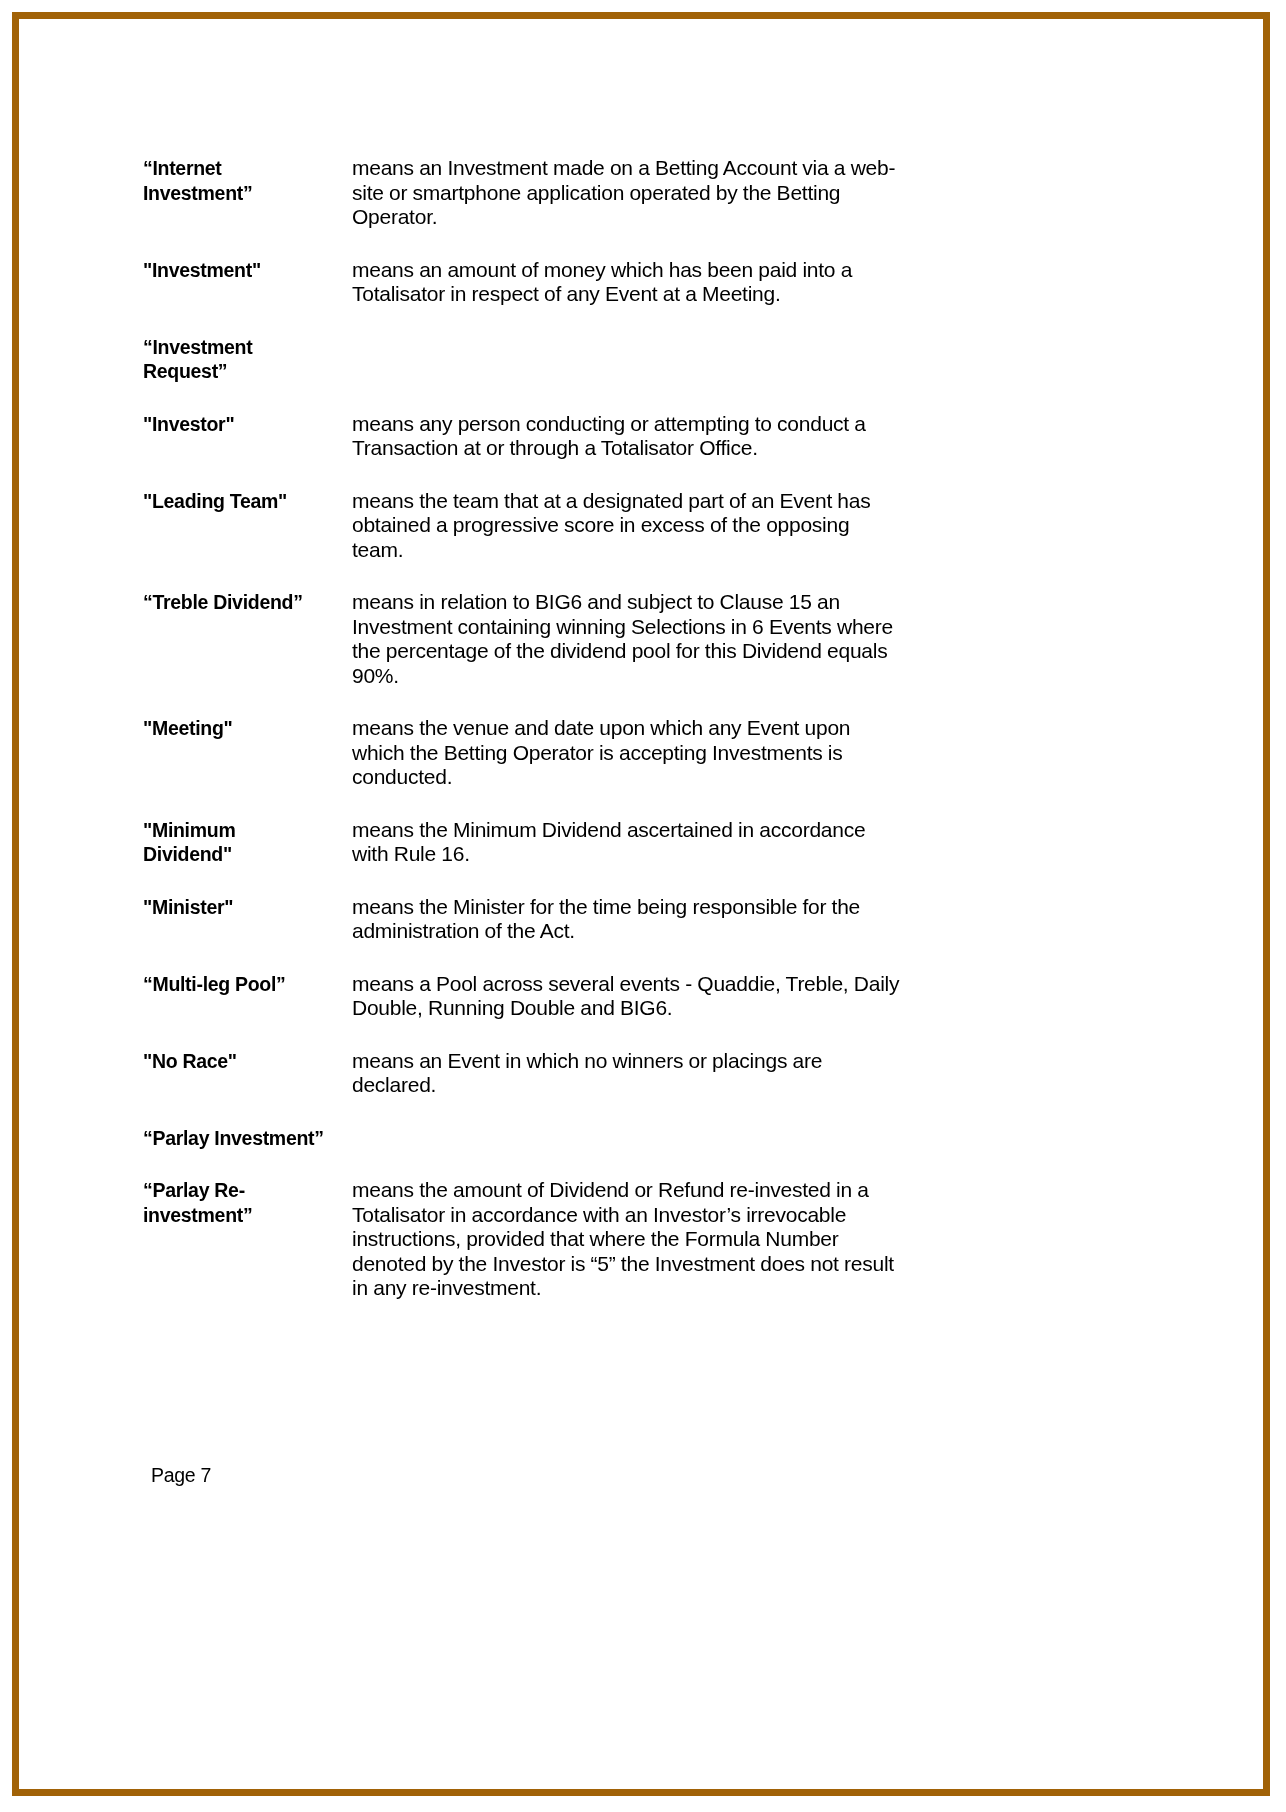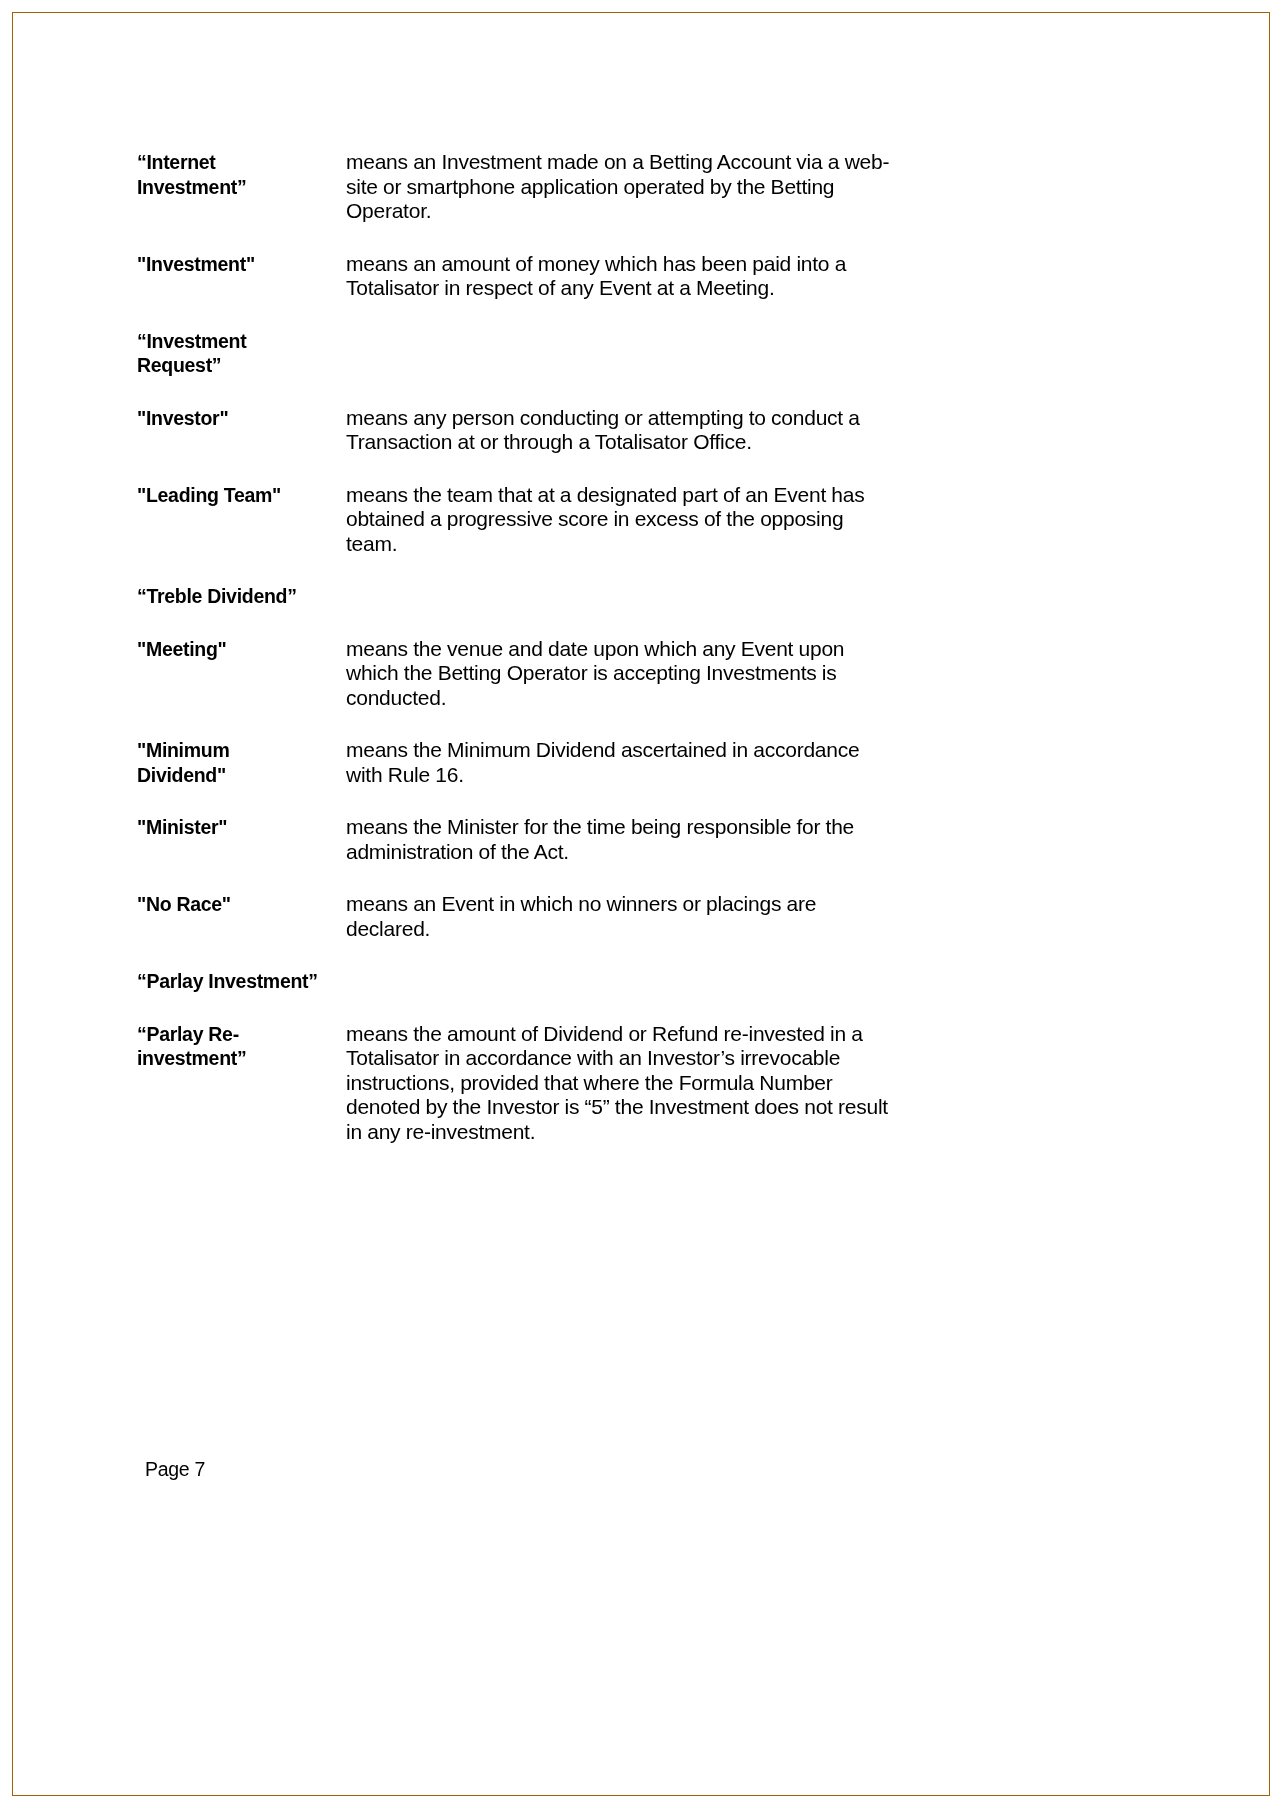--- a/index.html
+++ b/index.html
@@ -13,21 +13,21 @@
     font-family: "Liberation Sans", "DejaVu Sans", sans-serif;
     color: #000000;
     -webkit-font-smoothing: none;
   }
   #page-frame {
     position: absolute;
     left: 12px;
     top: 12px;
     width: 1258px;
     height: 1784px;
-    border: 1px solid #a16207;
+    border: 7px solid #a16207;
     background: #ffffff;
     box-sizing: border-box;
     overflow: hidden;
   }
   #page-body {
     position: absolute;
     left: 124px;
     top: 137px;
     width: 790px;
   }
@@ -93,37 +93,46 @@
 Transaction at or through a Totalisator Office.</div>
       </div>
       <div class="def-row">
         <div class="def-term">"Leading Team"</div>
         <div class="def-body">means the team that at a designated part of an Event has
 obtained a progressive score in excess of the opposing
 team.</div>
       </div>
       <div class="def-row">
         <div class="def-term">“Treble Dividend”</div>
+        <div class="def-body">means in relation to BIG6 and subject to Clause 15 an
+Investment containing winning Selections in 6 Events where
+the percentage of the dividend pool for this Dividend equals
+90%.</div>
       </div>
       <div class="def-row">
         <div class="def-term">"Meeting"</div>
         <div class="def-body">means the venue and date upon which any Event upon
 which the Betting Operator is accepting Investments is
 conducted.</div>
       </div>
       <div class="def-row">
         <div class="def-term">"Minimum
 Dividend"</div>
         <div class="def-body">means the Minimum Dividend ascertained in accordance
 with Rule 16.</div>
       </div>
       <div class="def-row">
         <div class="def-term">"Minister"</div>
         <div class="def-body">means the Minister for the time being responsible for the
 administration of the Act.</div>
+      </div>
+      <div class="def-row">
+        <div class="def-term">“Multi-leg Pool”</div>
+        <div class="def-body">means a Pool across several events - Quaddie, Treble, Daily
+Double, Running Double and BIG6.</div>
       </div>
       <div class="def-row">
         <div class="def-term">"No Race"</div>
         <div class="def-body">means an Event in which no winners or placings are
 declared.</div>
       </div>
       <div class="def-row">
         <div class="def-term">“Parlay Investment”</div>
       </div>
       <div class="def-row">

